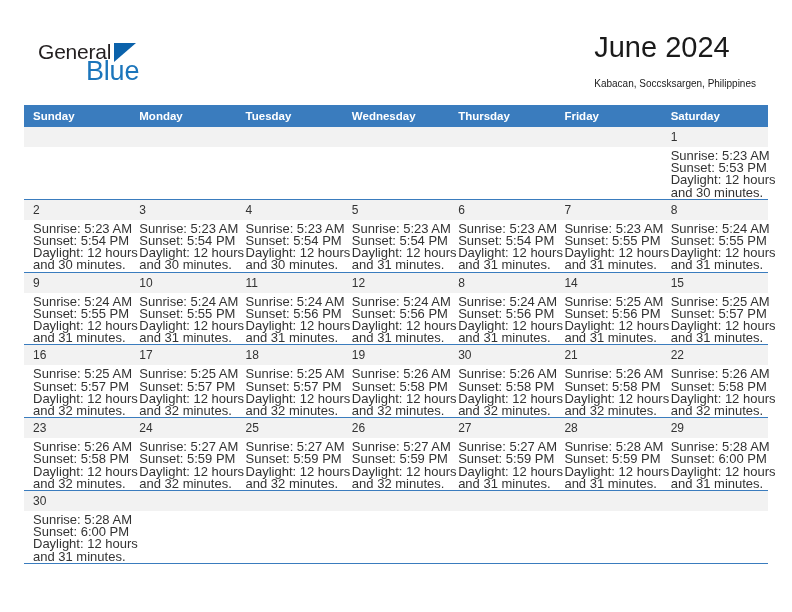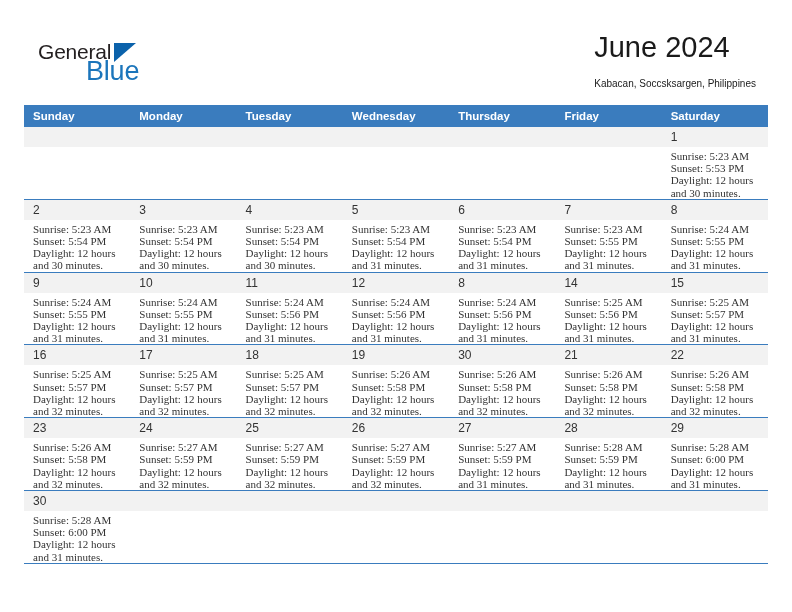--- a/index.html
+++ b/index.html
@@ -120,24 +120,23 @@
   .daynum {
     display: block;
     background: #f2f2f2;
     font-size: 12px;
     color: #333333;
     line-height: 14px;
     padding: 3px 0 3px 9px;
   }
   .cellbody {
     padding: 3px 6px 0 9px;
-    font-size: 11px;
+    font-size: 13px;
     line-height: 12.2px;
     color: #333333;
-    font-family: Liberation Serif, serif;
   }
   .cellbody div {
     white-space: nowrap;
   }
   .cell-blank {
     background: #ffffff;
   }
   .cell-blank .daynum-blank {
     display: block;
     background: #f2f2f2;

